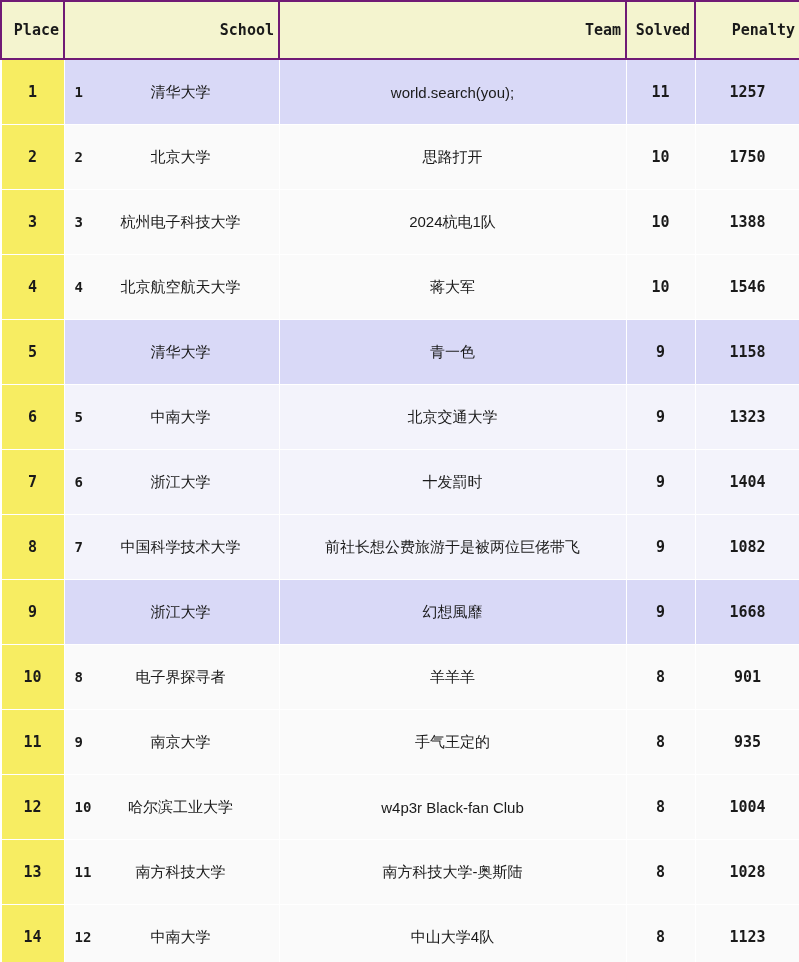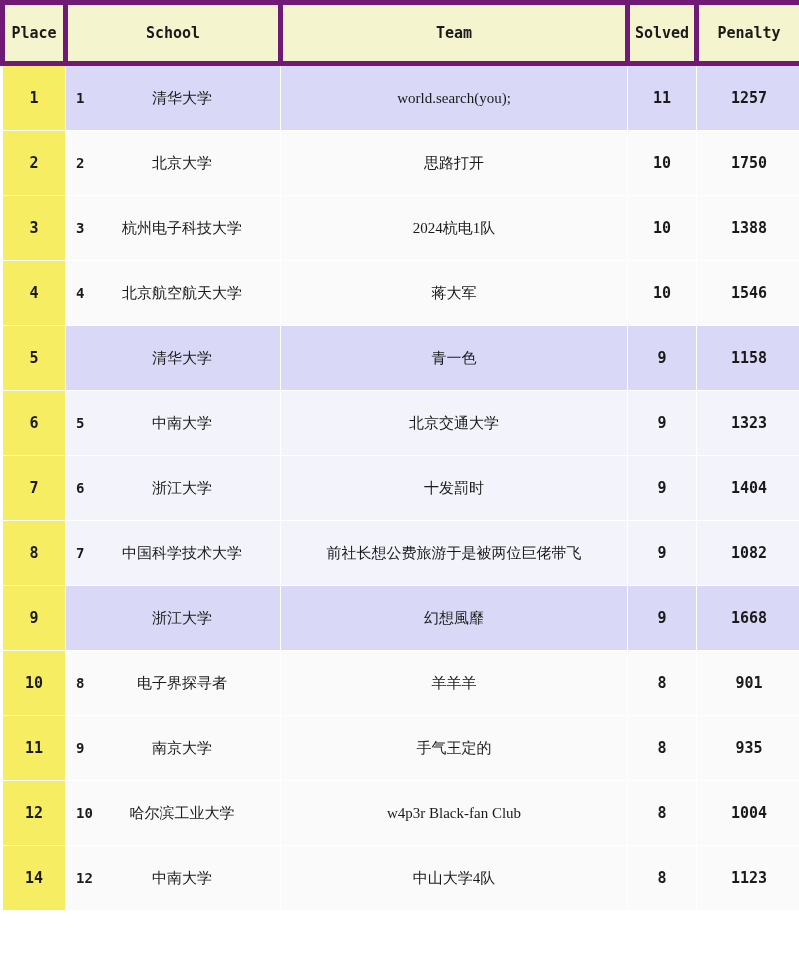--- a/index.html
+++ b/index.html
@@ -24,22 +24,22 @@
   table.scoreboard col.c-solved { width: 69px; }
   table.scoreboard col.c-pen    { width: 105px; }
 
   table.scoreboard th {
     background: #f4f4cf;
     font-family: "DejaVu Sans Mono", monospace;
     font-weight: bold;
     font-size: 15px;
     color: #1a1a1a;
     height: 56px;
-    border: 5px solid #701a75;
-    text-align: center;
+    border: 2px solid #701a75;
+    text-align: right;
     padding: 0 4px;
   }
   table.scoreboard td {
     border: 1px solid #ffffff;
     height: 64px;
     text-align: center;
     vertical-align: middle;
     font-size: 15px;
     padding: 0 4px;
     overflow: hidden;
@@ -82,21 +82,21 @@
     transform: translateY(-50%);
     font-family: "DejaVu Sans Mono", monospace;
     font-weight: bold;
     font-size: 14px;
   }
   td.school .sname {
     display: block;
     padding: 0 6px 0 24px;
   }
   td.team {
-    font-family: Liberation Serif, serif;
+    font-family: Liberation Sans, sans-serif;
     font-size: 15px;
   }
   td.solved, td.penalty {
     font-family: "DejaVu Sans Mono", monospace;
     font-weight: bold;
     font-size: 15px;
   }
 </style>
 </head>
 <body>
@@ -233,20 +233,30 @@
         <td class="place">12</td>
         <td class="school">
           <span class="rank">10</span>
           <span class="sname">哈尔滨工业大学</span>
         </td>
         <td class="team">w4p3r Black-fan Club</td>
         <td class="solved">8</td>
         <td class="penalty">1004</td>
       </tr>
       <tr class="tint-white">
+        <td class="place">13</td>
+        <td class="school">
+          <span class="rank">11</span>
+          <span class="sname">南方科技大学</span>
+        </td>
+        <td class="team">南方科技大学-奥斯陆</td>
+        <td class="solved">8</td>
+        <td class="penalty">1028</td>
+      </tr>
+      <tr class="tint-white">
         <td class="place">14</td>
         <td class="school">
           <span class="rank">12</span>
           <span class="sname">中南大学</span>
         </td>
         <td class="team">中山大学4队</td>
         <td class="solved">8</td>
         <td class="penalty">1123</td>
       </tr>
     </tbody>

